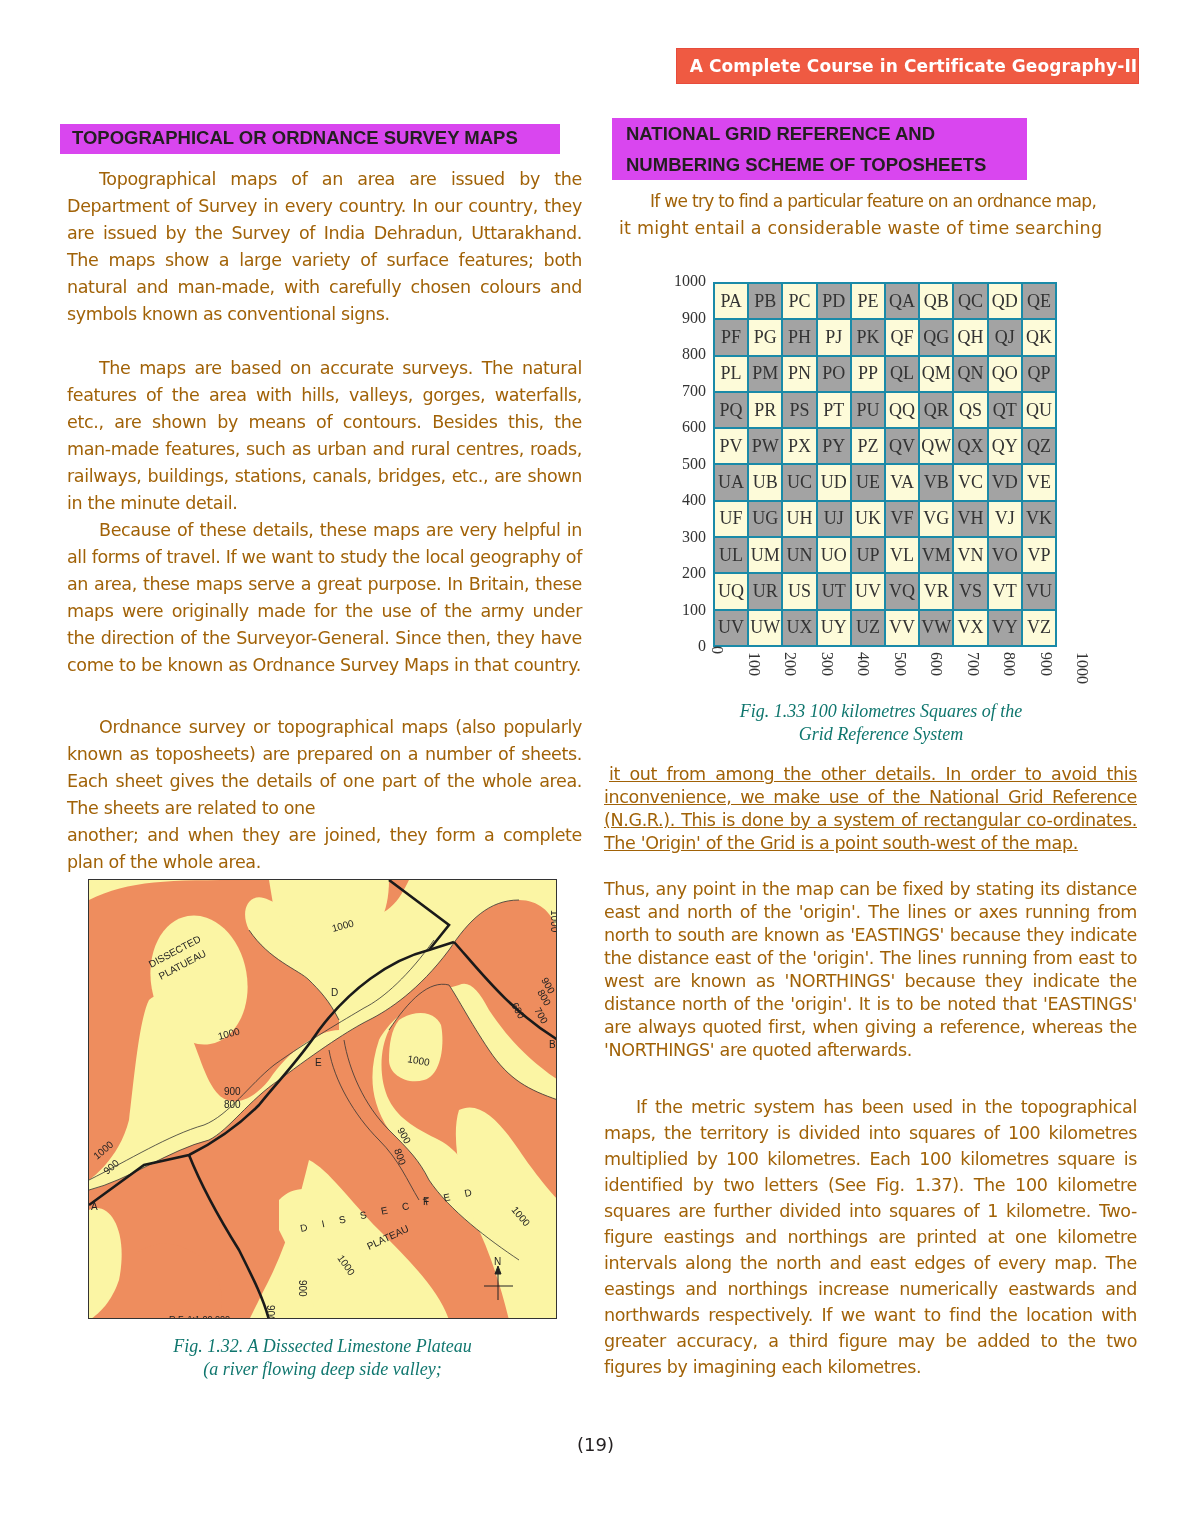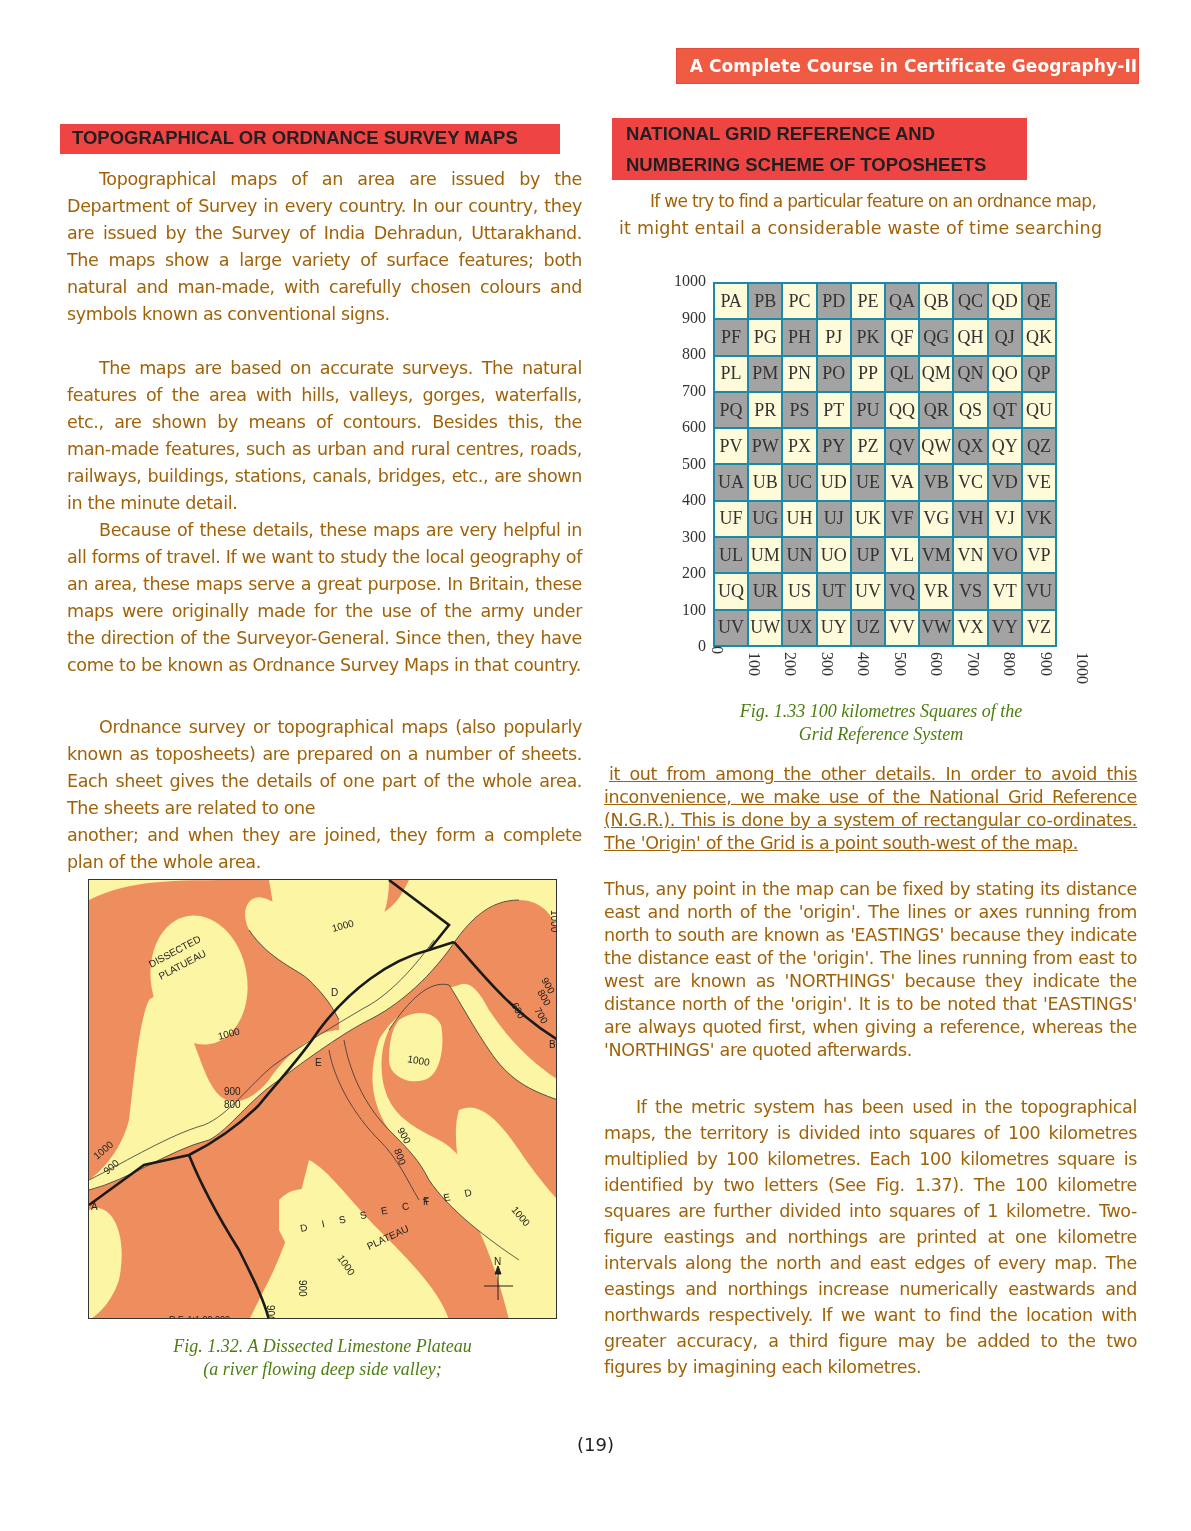--- a/index.html
+++ b/index.html
@@ -7,38 +7,38 @@
   body { position: relative; font-family: "DejaVu Sans", sans-serif; color: #231f20; overflow: hidden; }
 
   .running-head {
     position: absolute; left: 676px; top: 48px; width: 463px; height: 36px;
     background: #ef5a42; border: 1px solid #e74b3c;
     color: #ffffff; font-weight: bold; font-size: 17px;
     display: flex; align-items: center; justify-content: center; letter-spacing: 0.1px; padding-left: 12px;
   }
 
   .sec-head {
-    position: absolute; background: #ef4444; font-weight: bold; color: #231f20;
+    position: absolute; background: #d946ef; font-weight: bold; color: #231f20;
     font-family: "Liberation Sans", sans-serif;
   }
   .sec-head.left { left: 60px; top: 124px; width: 500px; height: 30px; font-size: 18.5px; padding: 3px 0 0 12px; }
   .sec-head.right { left: 612px; top: 118px; width: 415px; height: 62px; font-size: 18.5px; line-height: 31px; padding-left: 14px; }
 
   .para {
     position: absolute; font-family: "DejaVu Sans", sans-serif; font-size: 17.5px; line-height: 27px;
     text-align: justify; color: #a16207; letter-spacing: -0.35px;
   }
   .indent { text-indent: 32px; }
 
   .col-left { left: 67px; width: 515px; }
   .col-right { left: 604px; width: 533px; }
 
   .caption {
     position: absolute; font-family: "Liberation Serif", serif; font-style: italic;
-    color: #4d7c0f; text-align: center; font-size: 18px; line-height: 23px;
+    color: #0f766e; text-align: center; font-size: 18px; line-height: 23px;
   }
 
   
   .grid-fig { position: absolute; left: 664px; top: 268px; width: 430px; height: 425px; }
   .grid-table {
     position: absolute; left: 49px; top: 14px; width: 344px; height: 365px;
     display: grid; grid-template-columns: repeat(10, 1fr); grid-template-rows: repeat(10, 1fr);
     border: 2px solid #1a8aa8; background: #1a8aa8; gap: 2px;
   }
   .cell {

